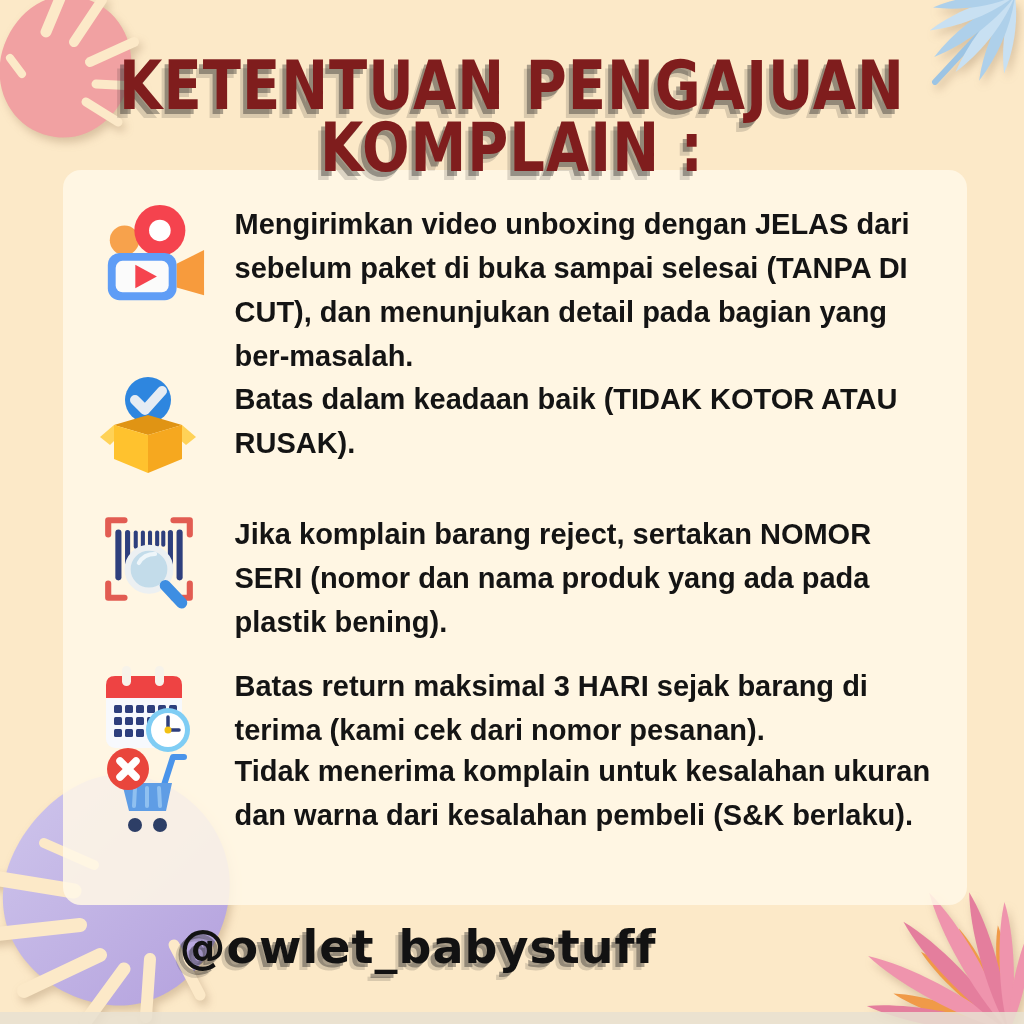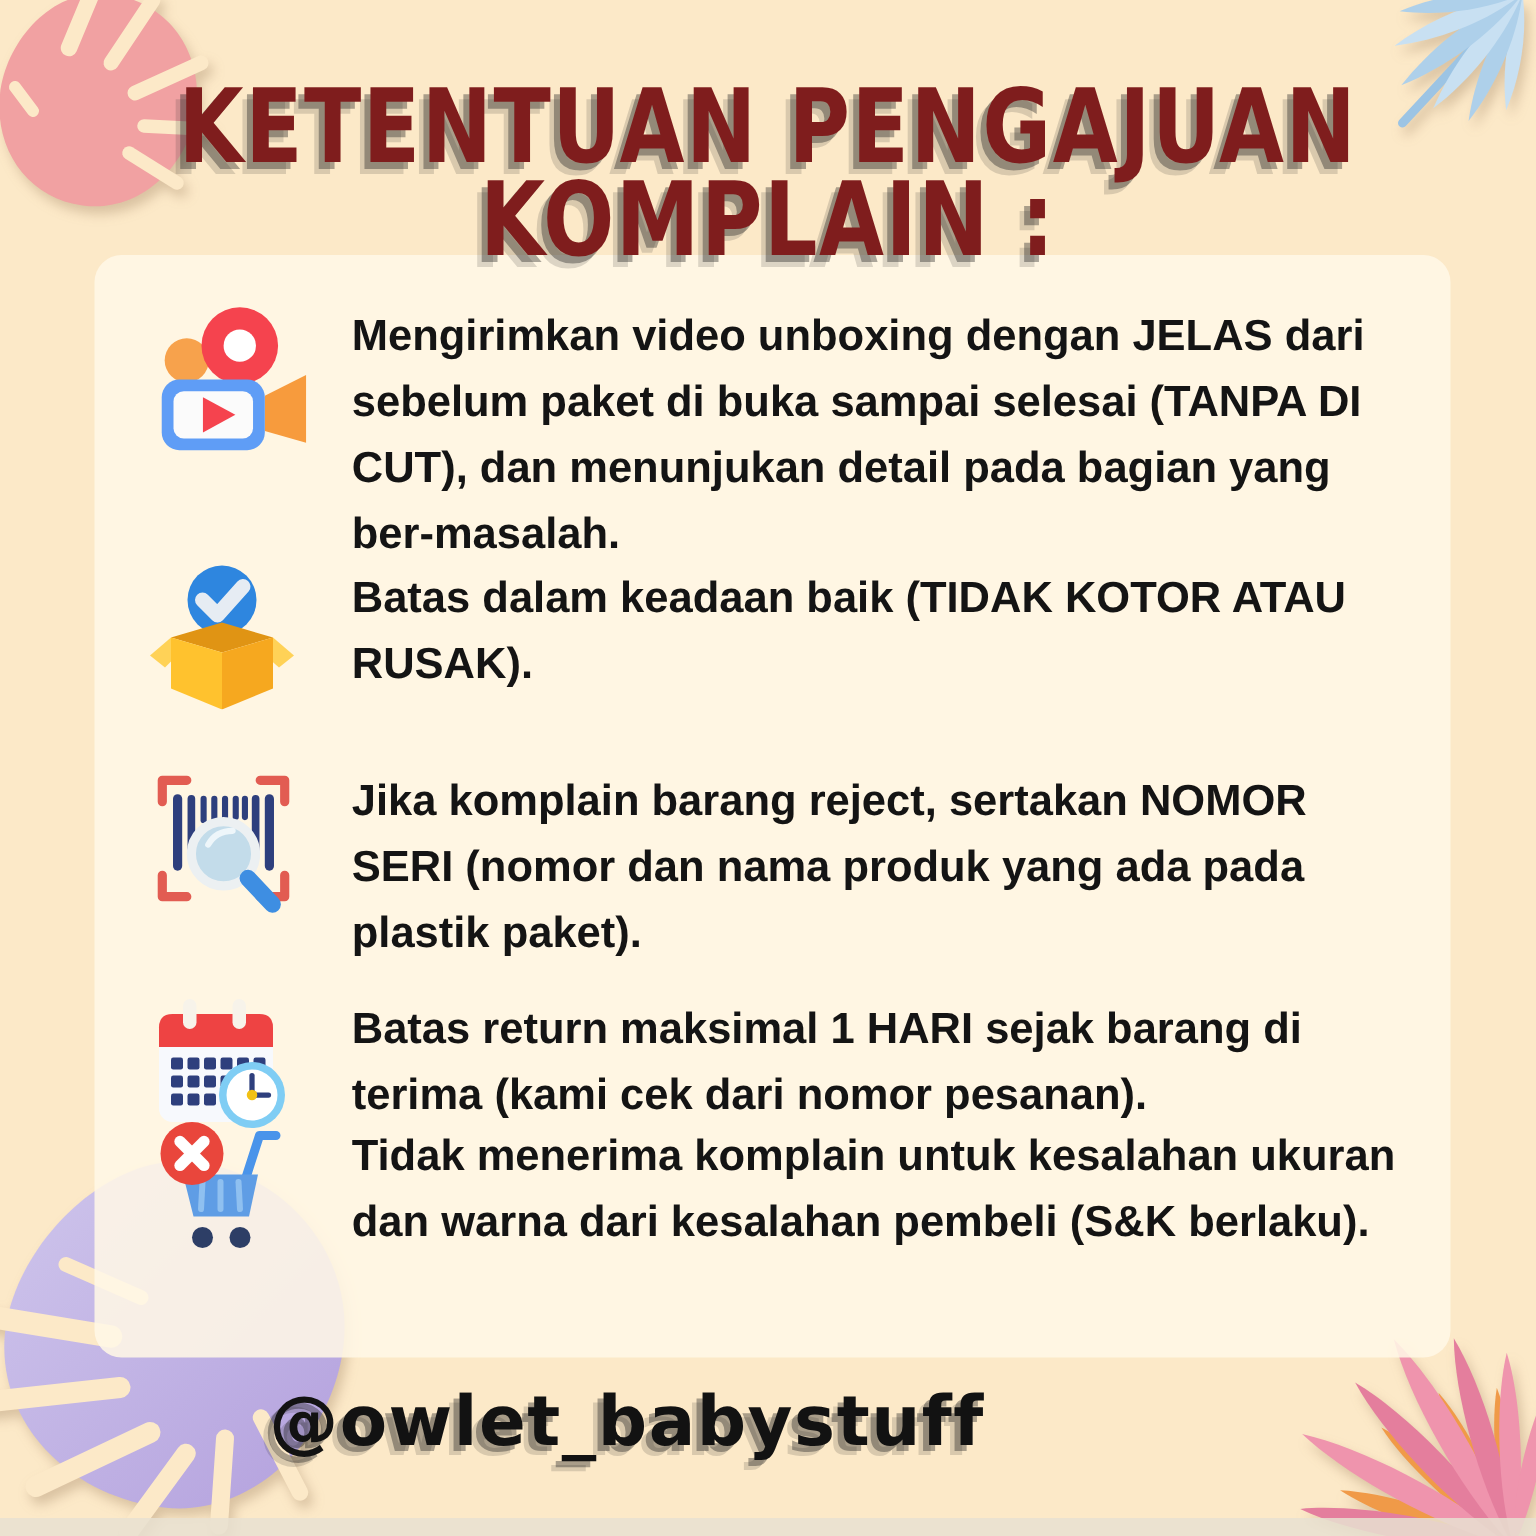--- a/index.html
+++ b/index.html
@@ -172,21 +172,21 @@
         <line x1="58" y1="24" x2="58" y2="36" stroke-width="4"></line>
         <line x1="64" y1="24" x2="64" y2="36" stroke-width="4"></line>
         <line x1="71" y1="24" x2="71" y2="60" stroke-width="5"></line>
         <line x1="80" y1="24" x2="80" y2="68" stroke-width="6"></line>
       </g>
       <circle cx="50" cy="60" r="21" fill="#c3dcea" stroke="#ecf0f2" stroke-width="6"></circle>
       <path d="M40 54 Q 45 45 56 45" stroke="#eef6fa" stroke-width="4" fill="none" stroke-linecap="round"></path>
       <line x1="66" y1="76" x2="82" y2="93" stroke="#3e8ee2" stroke-width="11" stroke-linecap="round"></line>
     </svg>
   </div>
-  <div class="text">Jika komplain barang reject, sertakan NOMOR SERI (nomor dan nama produk yang ada pada plastik paket).</div>
+  <div class="text">Jika komplain barang reject, sertakan NOMOR SERI (nomor dan nama produk yang ada pada plastik bening).</div>
 </div>
 
 <div class="rule" id="rule-4">
   <div class="icon">
     <svg width="100" height="100" viewBox="0 0 100 100">
       <rect x="8" y="16" width="76" height="72" rx="9" fill="#f7f9fd"></rect>
       <path d="M17 16 H75 Q84 16 84 25 V38 H8 V25 Q8 16 17 16 Z" fill="#ee4343"></path>
       <rect x="24" y="6" width="9" height="20" rx="4.5" fill="#f7f3ea"></rect>
       <rect x="57" y="6" width="9" height="20" rx="4.5" fill="#f7f3ea"></rect>
       <g fill="#2e3f7d">
@@ -204,21 +204,21 @@
           <rect x="27" y="69" width="8" height="8" rx="1.5"></rect>
         <rect x="38" y="69" width="8" height="8" rx="1.5"></rect>
       </g>
       <circle cx="70" cy="70" r="22" fill="#7fcdf4"></circle>
       <circle cx="70" cy="70" r="17" fill="#ffffff"></circle>
       <line x1="70" y1="70" x2="70" y2="57" stroke="#2e3f7d" stroke-width="3.5" stroke-linecap="round"></line>
       <line x1="70" y1="70" x2="81" y2="70" stroke="#2e3f7d" stroke-width="3.5" stroke-linecap="round"></line>
       <circle cx="70" cy="70" r="3.5" fill="#f2c114"></circle>
     </svg>
   </div>
-  <div class="text">Batas return maksimal 1 HARI sejak barang di terima (kami cek dari nomor pesanan).</div>
+  <div class="text">Batas return maksimal 3 HARI sejak barang di terima (kami cek dari nomor pesanan).</div>
 </div>
 
 <div class="rule" id="rule-5">
   <div class="icon">
     <svg width="100" height="100" viewBox="0 0 100 100">
       <polyline points="86,12 75,12 66,40" stroke="#4a94ea" stroke-width="6" fill="none" stroke-linecap="round" stroke-linejoin="round"></polyline>
       <polygon points="24,38 74,38 68,66 31,66" fill="#5f9de5"></polygon>
       <g stroke="#8fc0f0" stroke-width="4" stroke-linecap="round">
         <line x1="37" y1="43" x2="36" y2="61"></line>
         <line x1="49" y1="43" x2="49" y2="61"></line>

